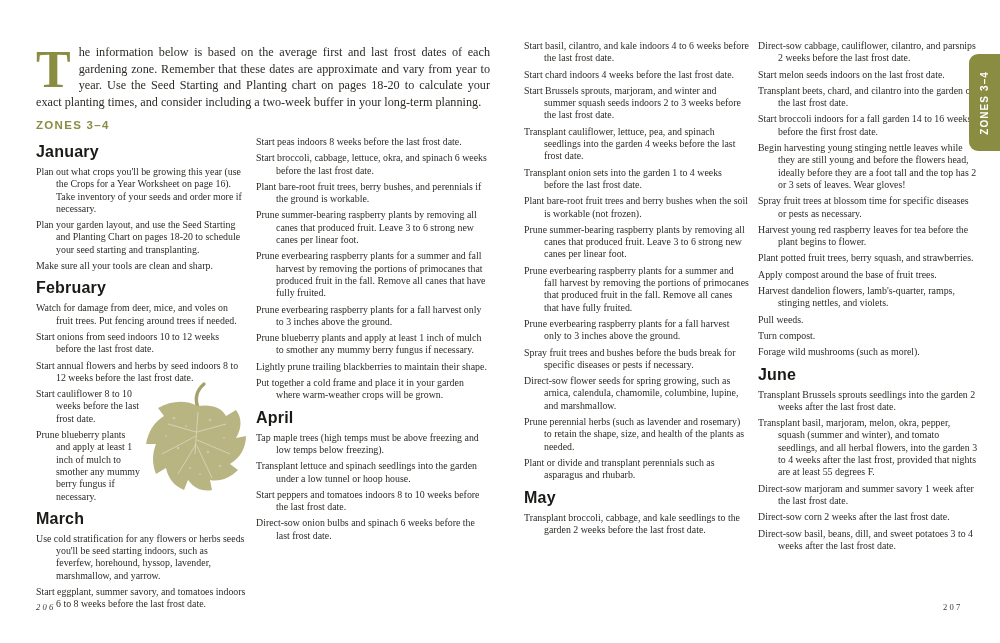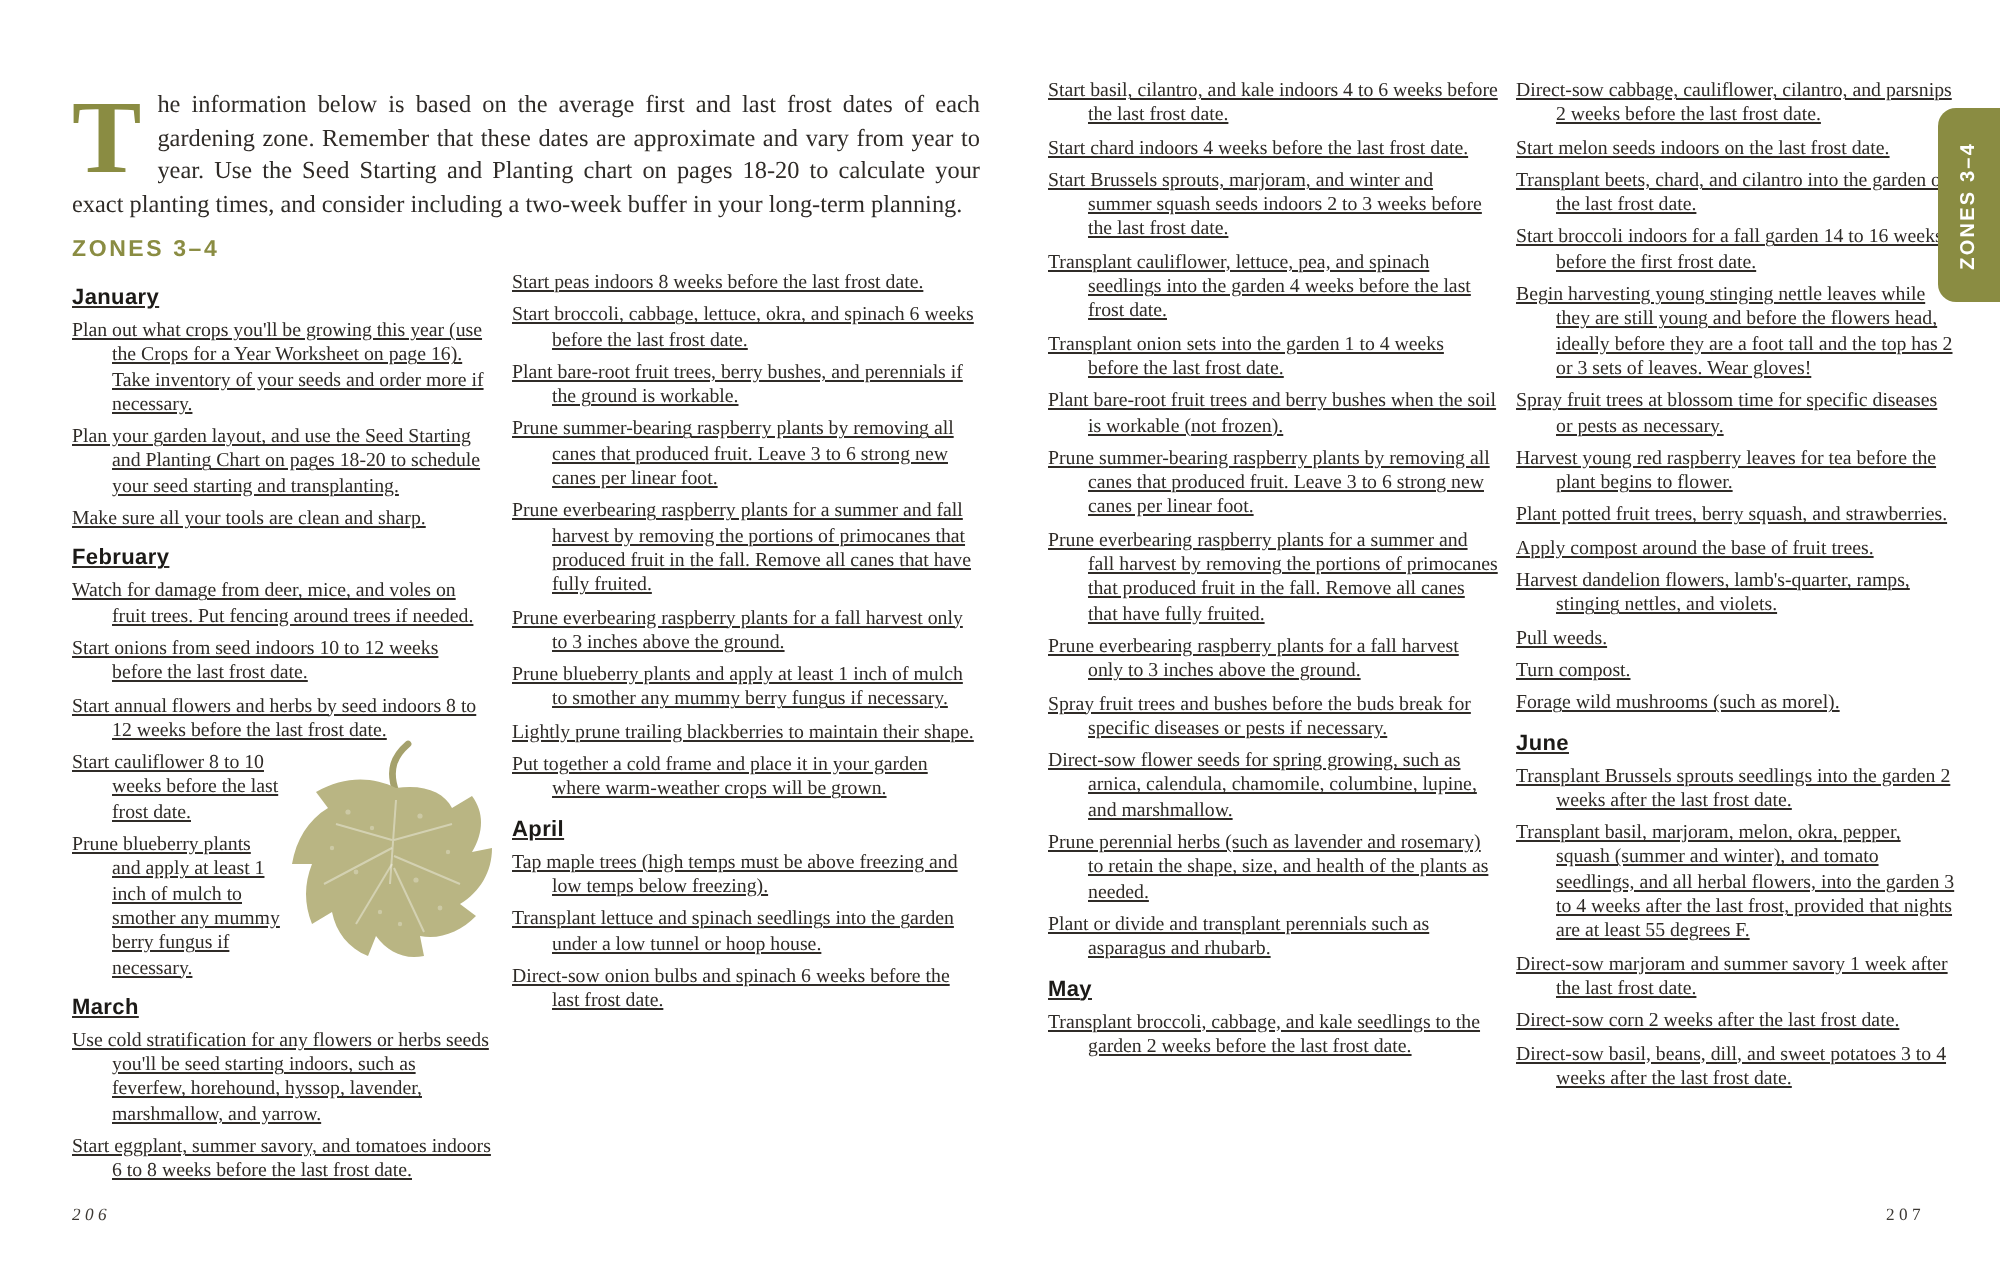--- a/index.html
+++ b/index.html
@@ -19,32 +19,32 @@
   .dropcap{
     float:left;font-family:"Liberation Serif",serif;font-weight:bold;
     font-size:52px;line-height:46px;color:var(--accent);
     margin:3px 9px 0 0;letter-spacing:-1px;
   }
   .zones-heading{
     position:absolute;left:36px;top:119px;
     font-family:"Liberation Sans",sans-serif;font-weight:bold;
     font-size:11.5px;letter-spacing:1.3px;color:var(--accent);
   }
-  .col{position:absolute;text-decoration:underline;}
+  .col{position:absolute;}
   .col-1{left:36px;top:143px;width:210px;}
   .col-2{left:256px;top:136px;width:232px;}
   .col-3{left:524px;top:40px;width:225px;}
   .col-4{left:758px;top:40px;width:221px;}
   .col p.item{
     margin:0 0 4px 0;padding-left:20px;text-indent:-20px;
     font-size:9.9px;line-height:12.3px;
   }
   .col h3.month{
     margin:7px 0 5px 0;font-family:"Liberation Sans",sans-serif;
-    font-size:11px;letter-spacing:.2px;color:#1c1a17;font-weight:bold;
+    font-size:16px;letter-spacing:.2px;color:#1c1a17;font-weight:bold;
   }
   .col h3.month:first-child{margin-top:0;}
   .leaf-float{
     float:right;width:102px;height:100px;margin:2px 0 2px 4px;position:relative;
   }
   .leaf-float svg{position:absolute;left:-6px;top:-8px;overflow:visible;}
   .zone-tab{
     position:absolute;right:0;top:54px;width:31px;height:97px;
     background:var(--accent);border-radius:9px 0 0 9px;
     display:flex;align-items:center;justify-content:center;
@@ -128,20 +128,21 @@
       <p class="item">Plant bare-root fruit trees, berry bushes, and perennials if the ground is workable.</p>
       <p class="item">Prune summer-bearing raspberry plants by removing all canes that produced fruit. Leave 3 to 6 strong new canes per linear foot.</p>
       <p class="item">Prune everbearing raspberry plants for a summer and fall harvest by removing the portions of primocanes that produced fruit in the fall. Remove all canes that have fully fruited.</p>
       <p class="item">Prune everbearing raspberry plants for a fall harvest only to 3 inches above the ground.</p>
       <p class="item">Prune blueberry plants and apply at least 1 inch of mulch to smother any mummy berry fungus if necessary.</p>
       <p class="item">Lightly prune trailing blackberries to maintain their shape.</p>
       <p class="item">Put together a cold frame and place it in your garden where warm-weather crops will be grown.</p>
       <h3 class="month">April</h3>
       <p class="item">Tap maple trees (high temps must be above freezing and low temps below freezing).</p>
       <p class="item">Transplant lettuce and spinach seedlings into the garden under a low tunnel or hoop house.</p>
+      <p class="item">Start peppers and tomatoes indoors 8 to 10 weeks before the last frost date.</p>
       <p class="item">Direct-sow onion bulbs and spinach 6 weeks before the last frost date.</p>
     </div>
   <div class="col col-3">
       <p class="item">Start basil, cilantro, and kale indoors 4 to 6 weeks before the last frost date.</p>
       <p class="item">Start chard indoors 4 weeks before the last frost date.</p>
       <p class="item">Start Brussels sprouts, marjoram, and winter and summer squash seeds indoors 2 to 3 weeks before the last frost date.</p>
       <p class="item">Transplant cauliflower, lettuce, pea, and spinach seedlings into the garden 4 weeks before the last frost date.</p>
       <p class="item">Transplant onion sets into the garden 1 to 4 weeks before the last frost date.</p>
       <p class="item">Plant bare-root fruit trees and berry bushes when the soil is workable (not frozen).</p>
       <p class="item">Prune summer-bearing raspberry plants by removing all canes that produced fruit. Leave 3 to 6 strong new canes per linear foot.</p>

